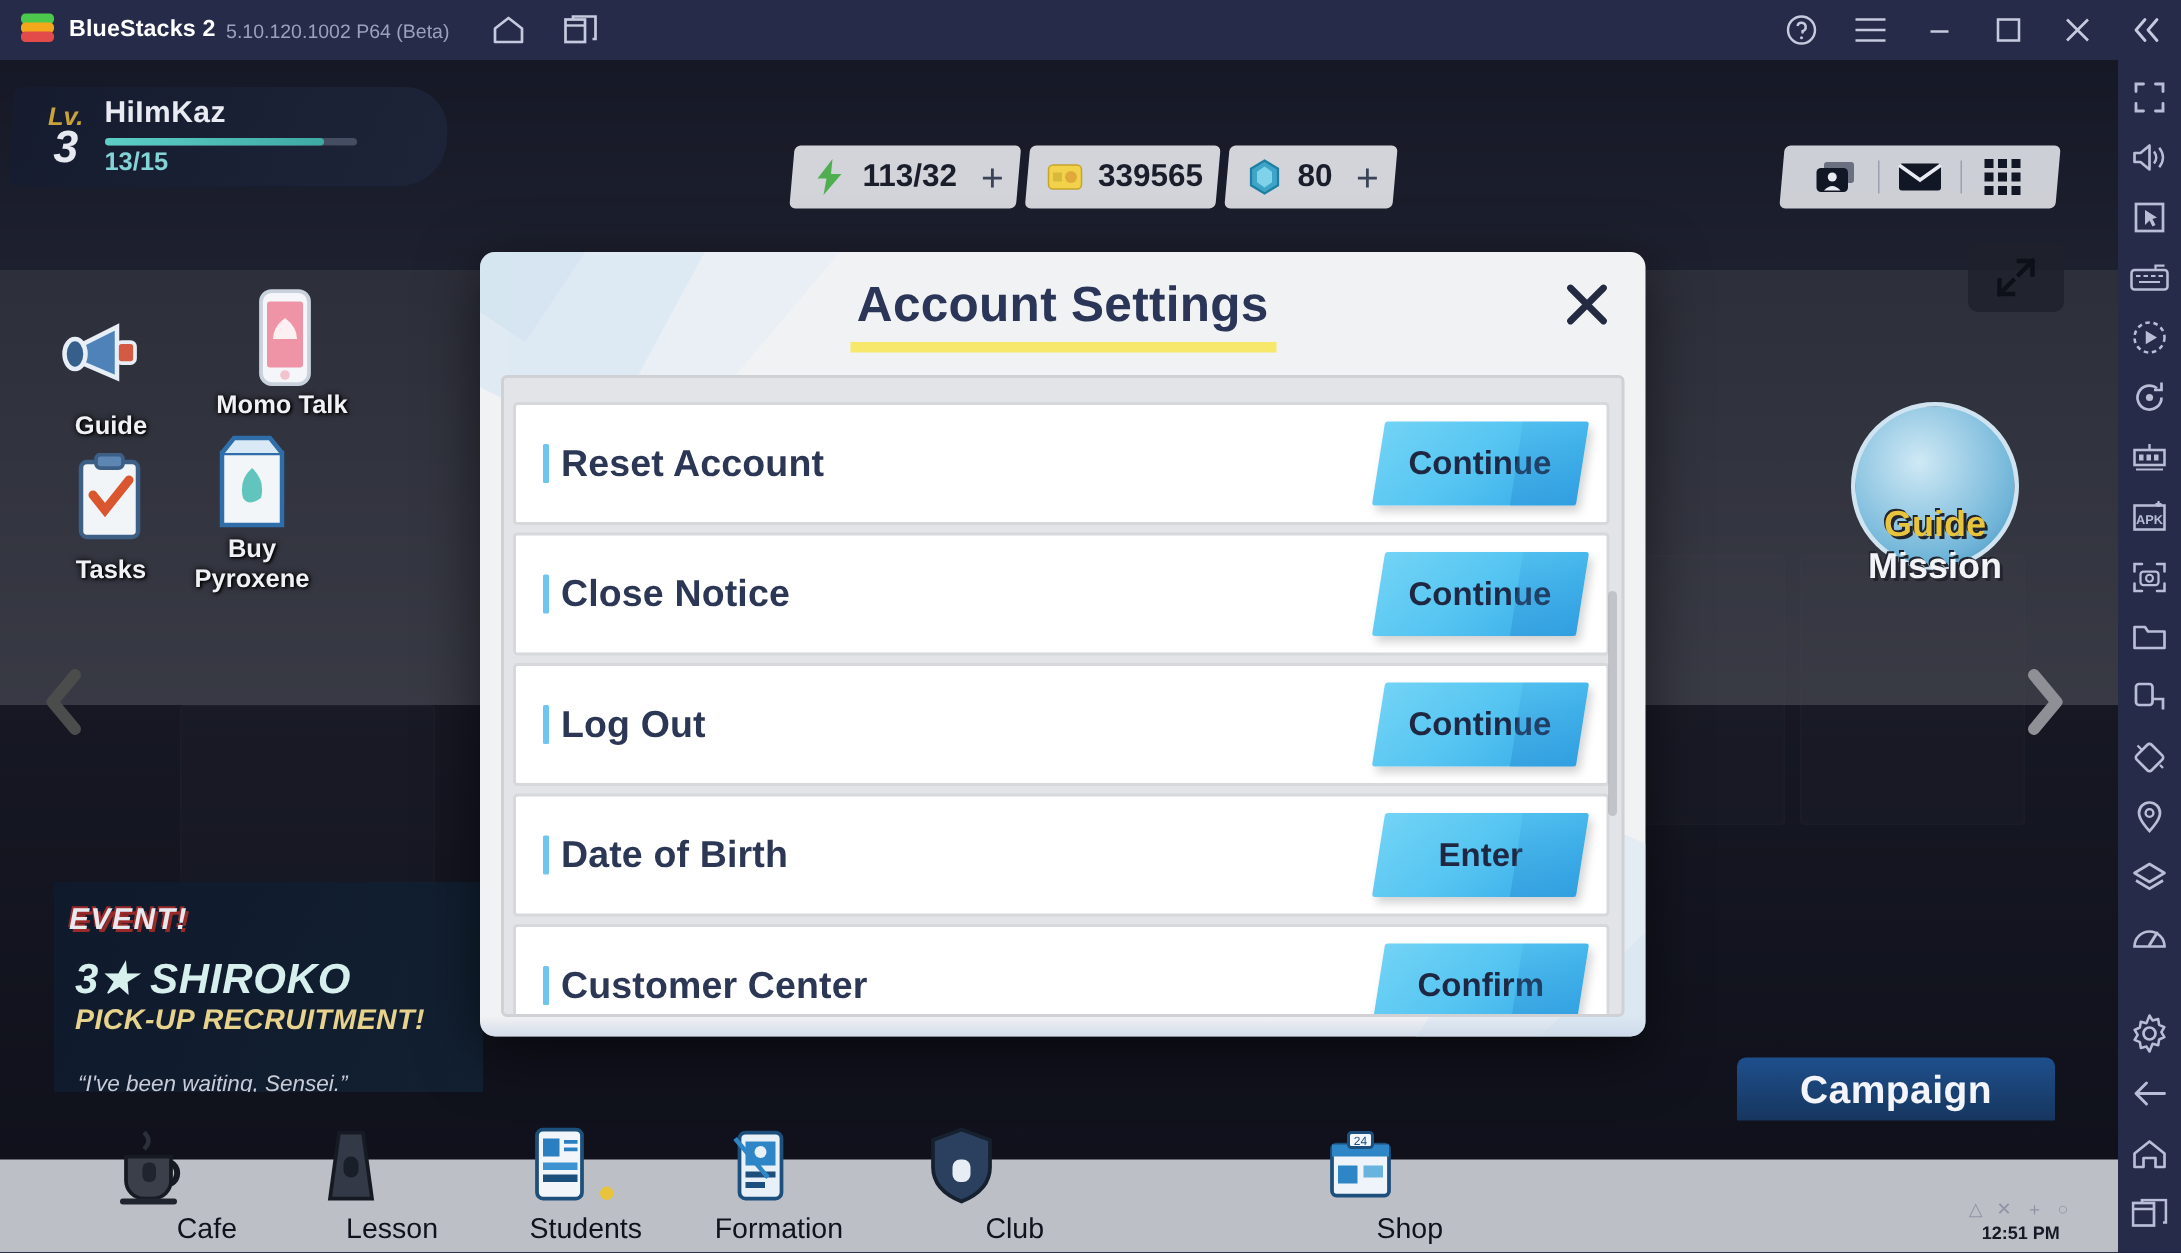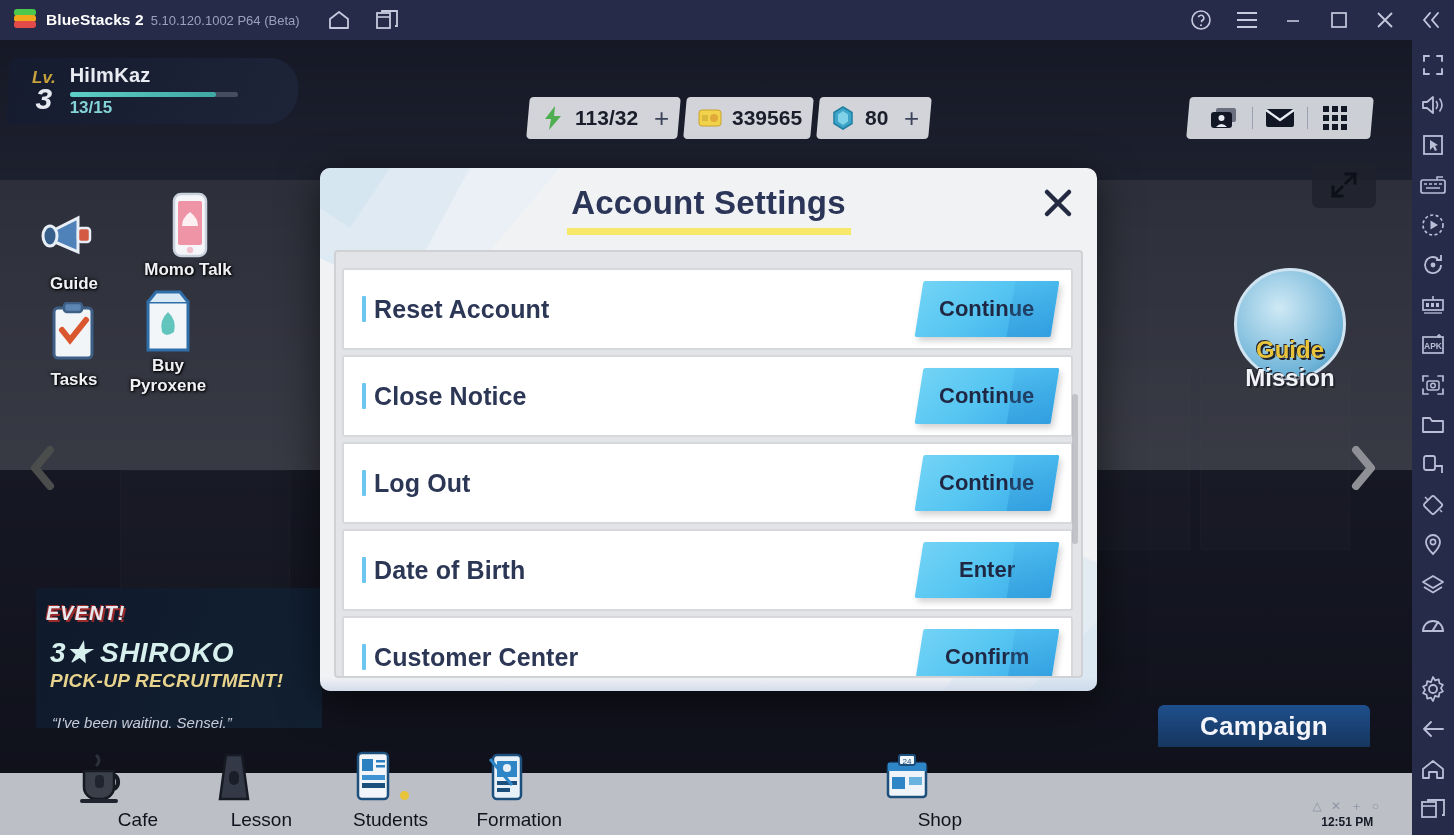--- a/index.html
+++ b/index.html
@@ -447,20 +447,29 @@
             <rect x="17" y="10" width="20" height="16" fill="#2f86c6"></rect>
             <circle cx="27" cy="17" r="4" fill="#e8f1f8"></circle>
             <rect x="17" y="30" width="20" height="4" fill="#1d4f7c"></rect>
             <rect x="17" y="37" width="13" height="4" fill="#1d4f7c"></rect>
             <path d="M10 8 L32 34" stroke="#2f86c6" stroke-width="3"></path>
           </svg>
       </div>
       <div class="nlabel">Formation</div>
     </div>
 
+    <div class="nav-item" style="left:586px;">
+      <div class="nglyph">
+        <svg width="54" height="56" viewBox="0 0 54 56">
+            <path d="M27 2 L46 9 v18 c0 12 -9 19 -19 23 c-10 -4 -19 -11 -19 -23 V9 Z" fill="#2b3f5e" stroke="#16202f" stroke-width="2.5"></path>
+            <rect x="21" y="22" width="12" height="15" rx="5" fill="#e6edf5"></rect>
+          </svg>
+      </div>
+      <div class="nlabel">Club</div>
+    </div>
 
 
     <div class="nav-item" style="left:852px;">
       <div class="nglyph">
         <svg width="54" height="56" viewBox="0 0 54 56">
             <rect x="8" y="12" width="38" height="34" rx="3" fill="#eef4f9" stroke="#1d4f7c" stroke-width="2.5"></rect>
             <rect x="8" y="12" width="38" height="8" fill="#2f86c6"></rect>
             <rect x="19" y="4" width="16" height="10" rx="2" fill="#f2f7fb" stroke="#1d4f7c" stroke-width="2"></rect>
             <text x="27" y="12.5" font-size="8" fill="#1d4f7c" text-anchor="middle" font-family="Liberation Sans">24</text>
             <rect x="12" y="26" width="13" height="12" fill="#2f86c6"></rect>

